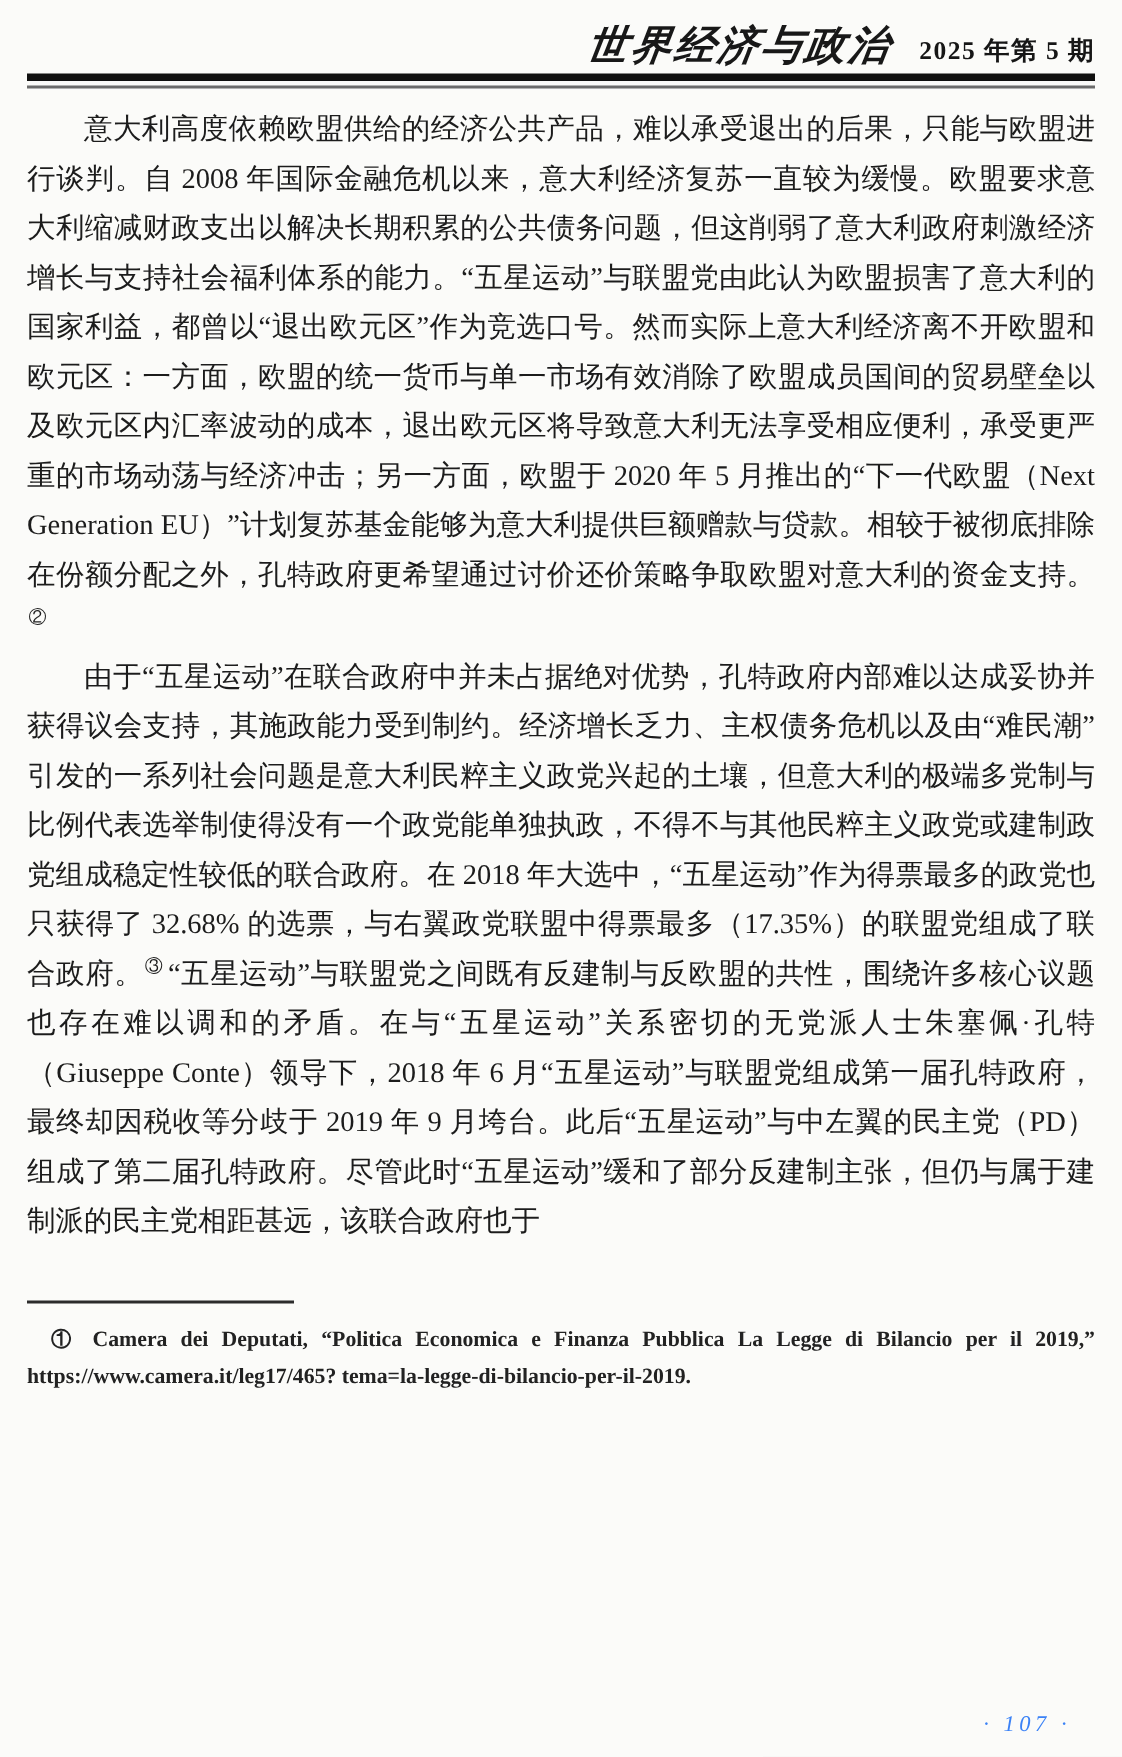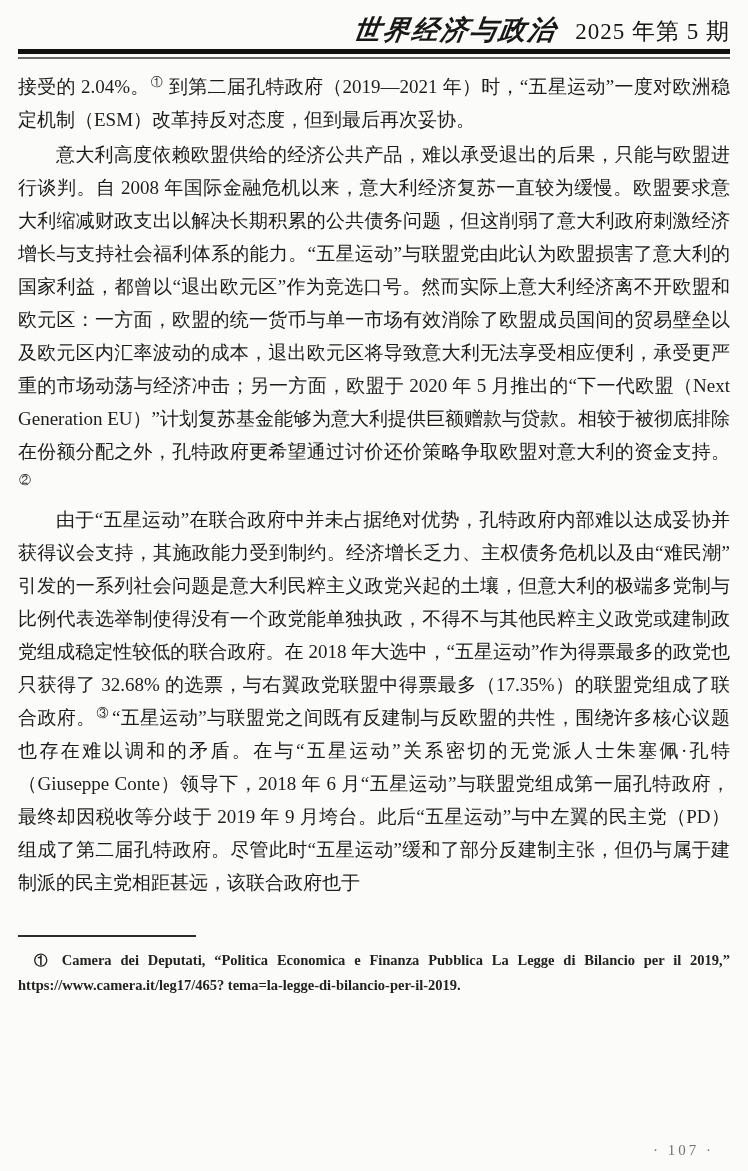--- a/index.html
+++ b/index.html
@@ -29,24 +29,25 @@
   .journal-name{
     display:inline-block;
     font-size:27px;
     font-weight:700;
     font-style:italic;
     transform:skewX(-8deg);
     letter-spacing:2px;
     color:#181818;
   }
   .issue-label{
-    font-size:23px;
+    font-size:17px;
     letter-spacing:1px;
     color:#161616;
     white-space:nowrap;
+    font-weight:bold;
   }
   
   .header-rule{
     margin-top:3px;
     height:3px;              
     border-top:5px solid #101010;
     border-bottom:2px solid #6b6b6b;
   }
   
   .article-body{
@@ -89,39 +90,39 @@
   }
   .fn-marker{margin-right:9px;font-size:13.5px;}
   .fn-italic{font-style:italic;}
   
   .page-number{
     position:absolute;
     right:34px;
     bottom:12px;
     font-size:15px;
     letter-spacing:3px;
-    color:#737373;
+    color:#3b82f6;
     white-space:nowrap;
+    font-style:italic;
   }
 </style>
 </head>
 <body>
 
 <div class="page">
 
   <header class="page-header">
     <span class="journal-name">世界经济与政治</span>
     <span class="issue-label">2025 年第 5 期</span>
   </header>
 
   <div class="header-rule"></div>
 
   <main class="article-body">
 
-    <p class="para no-indent"><span>接受的 2.04%。</span><sup class="fnref">①</sup><span>到第二届孔特政府（2019—2021 年）时，“五星运动”一度对欧洲稳定机制（ESM）改革持反对态度，但到最后再次妥协。</span></p>
 
     <p class="para"><span>意大利高度依赖欧盟供给的经济公共产品，难以承受退出的后果，只能与欧盟进行谈判。自 2008 年国际金融危机以来，意大利经济复苏一直较为缓慢。欧盟要求意大利缩减财政支出以解决长期积累的公共债务问题，但这削弱了意大利政府刺激经济增长与支持社会福利体系的能力。“五星运动”与联盟党由此认为欧盟损害了意大利的国家利益，都曾以“退出欧元区”作为竞选口号。然而实际上意大利经济离不开欧盟和欧元区：一方面，欧盟的统一货币与单一市场有效消除了欧盟成员国间的贸易壁垒以及欧元区内汇率波动的成本，退出欧元区将导致意大利无法享受相应便利，承受更严重的市场动荡与经济冲击；另一方面，欧盟于 2020 年 5 月推出的“下一代欧盟（Next Generation EU）”计划复苏基金能够为意大利提供巨额赠款与贷款。相较于被彻底排除在份额分配之外，孔特政府更希望通过讨价还价策略争取欧盟对意大利的资金支持。</span><sup class="fnref tight">②</sup></p>
 
     <p class="para"><span>由于“五星运动”在联合政府中并未占据绝对优势，孔特政府内部难以达成妥协并获得议会支持，其施政能力受到制约。经济增长乏力、主权债务危机以及由“难民潮”引发的一系列社会问题是意大利民粹主义政党兴起的土壤，但意大利的极端多党制与比例代表选举制使得没有一个政党能单独执政，不得不与其他民粹主义政党或建制政党组成稳定性较低的联合政府。在 2018 年大选中，“五星运动”作为得票最多的政党也只获得了 32.68% 的选票，与右翼政党联盟中得票最多（17.35%）的联盟党组成了联合政府。</span><sup class="fnref tight">③</sup><span>“五星运动”与联盟党之间既有反建制与反欧盟的共性，围绕许多核心议题也存在难以调和的矛盾。在与“五星运动”关系密切的无党派人士朱塞佩·孔特（Giuseppe Conte）领导下，2018 年 6 月“五星运动”与联盟党组成第一届孔特政府，最终却因税收等分歧于 2019 年 9 月垮台。此后“五星运动”与中左翼的民主党（PD）组成了第二届孔特政府。尽管此时“五星运动”缓和了部分反建制主张，但仍与属于建制派的民主党相距甚远，该联合政府也于</span></p>
 
   </main>
 
   <footer class="footnotes-section">
     <div class="footnote-separator"></div>
 

